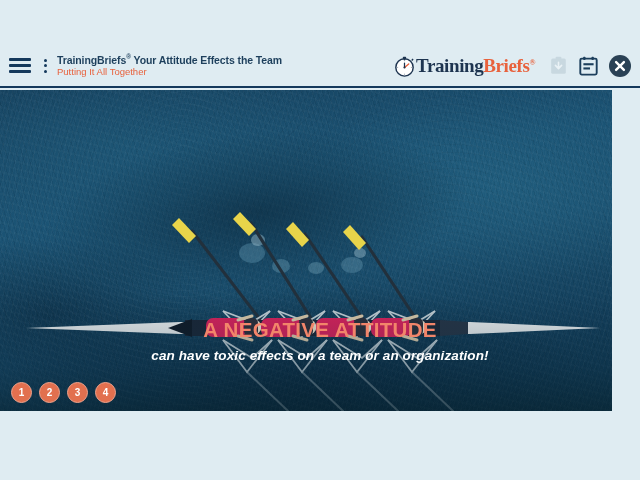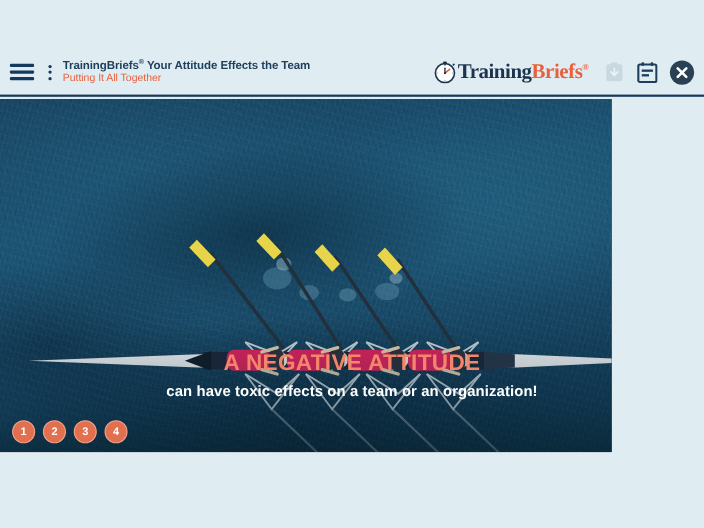--- a/index.html
+++ b/index.html
@@ -96,21 +96,21 @@
     margin-left: auto;
     margin-right: 8px;
     display: flex;
     align-items: center;
     gap: 9px;
   }
 
   
   #brand-logo {
     display: flex;
-    align-items: flex-start;
+    align-items: flex-end;
     gap: 1px;
     margin-right: 4px;
   }
   #stopwatch-icon { display: block; }
   #brand-wordmark {
     font-family: "Liberation Serif", serif;
     font-size: 19px;
     font-weight: bold;
     letter-spacing: -0.4px;
     white-space: nowrap;
@@ -132,21 +132,21 @@
     background: none;
     border: none;
   }
   #download-button { opacity: 0.35; cursor: default; }
   #close-button { width: 24px; height: 24px; }
 
   
   #slide-stage {
     position: absolute;
     left: 0; top: 90px;
-    width: 556px; height: 321px;
+    width: 612px; height: 321px;
     overflow: hidden;
     background: #000000;
   }
 
   #slide-image {
     position: absolute;
     inset: 0;
     
     background:
       radial-gradient(ellipse 55% 40% at 20% 18%, rgba(31,92,124,0.55), rgba(31,92,124,0) 70%),
@@ -205,20 +205,21 @@
     font-weight: bold;
     color: #f2856a;
     letter-spacing: 0.3px;
   }
   #slide-subhead {
     font-size: 13.5px;
     font-weight: bold;
     color: #ffffff;
     margin-top: 6px;
     letter-spacing: 0.1px;
+    font-style: italic;
   }
 
   
   #page-dots {
     position: absolute;
     left: 11px; top: 292px;
     display: flex;
     gap: 7px;
     z-index: 8;
   }

